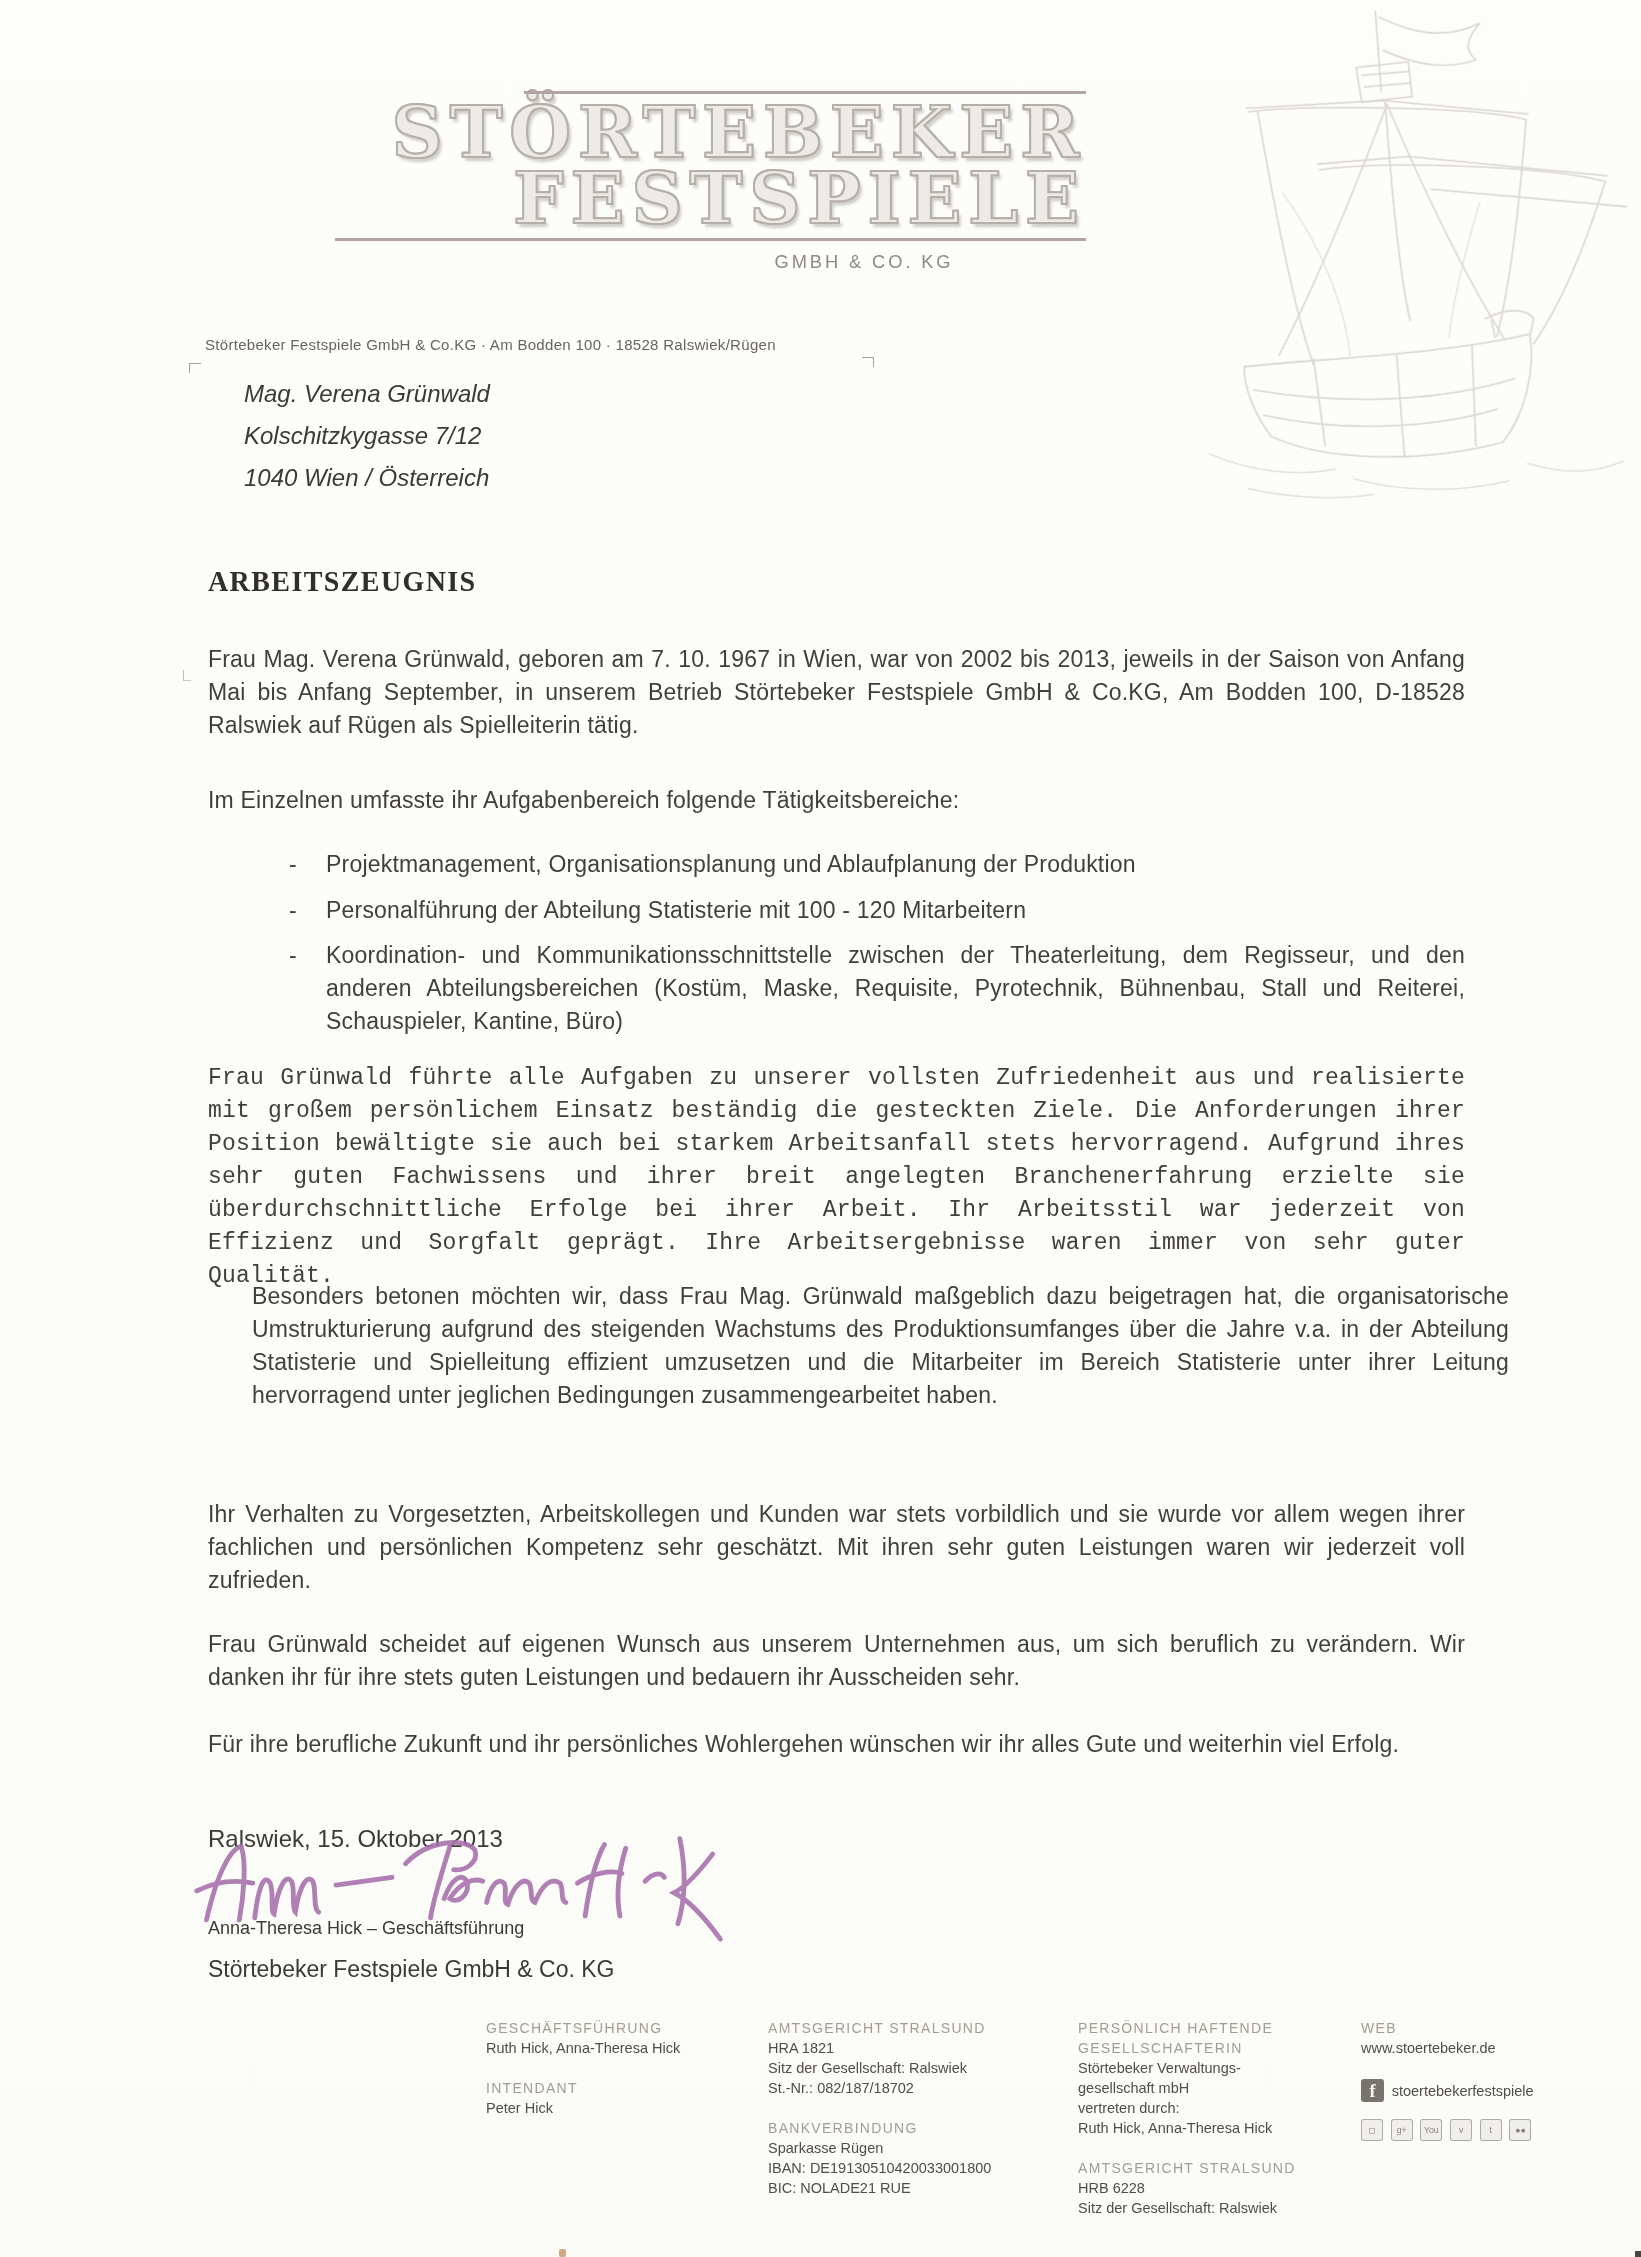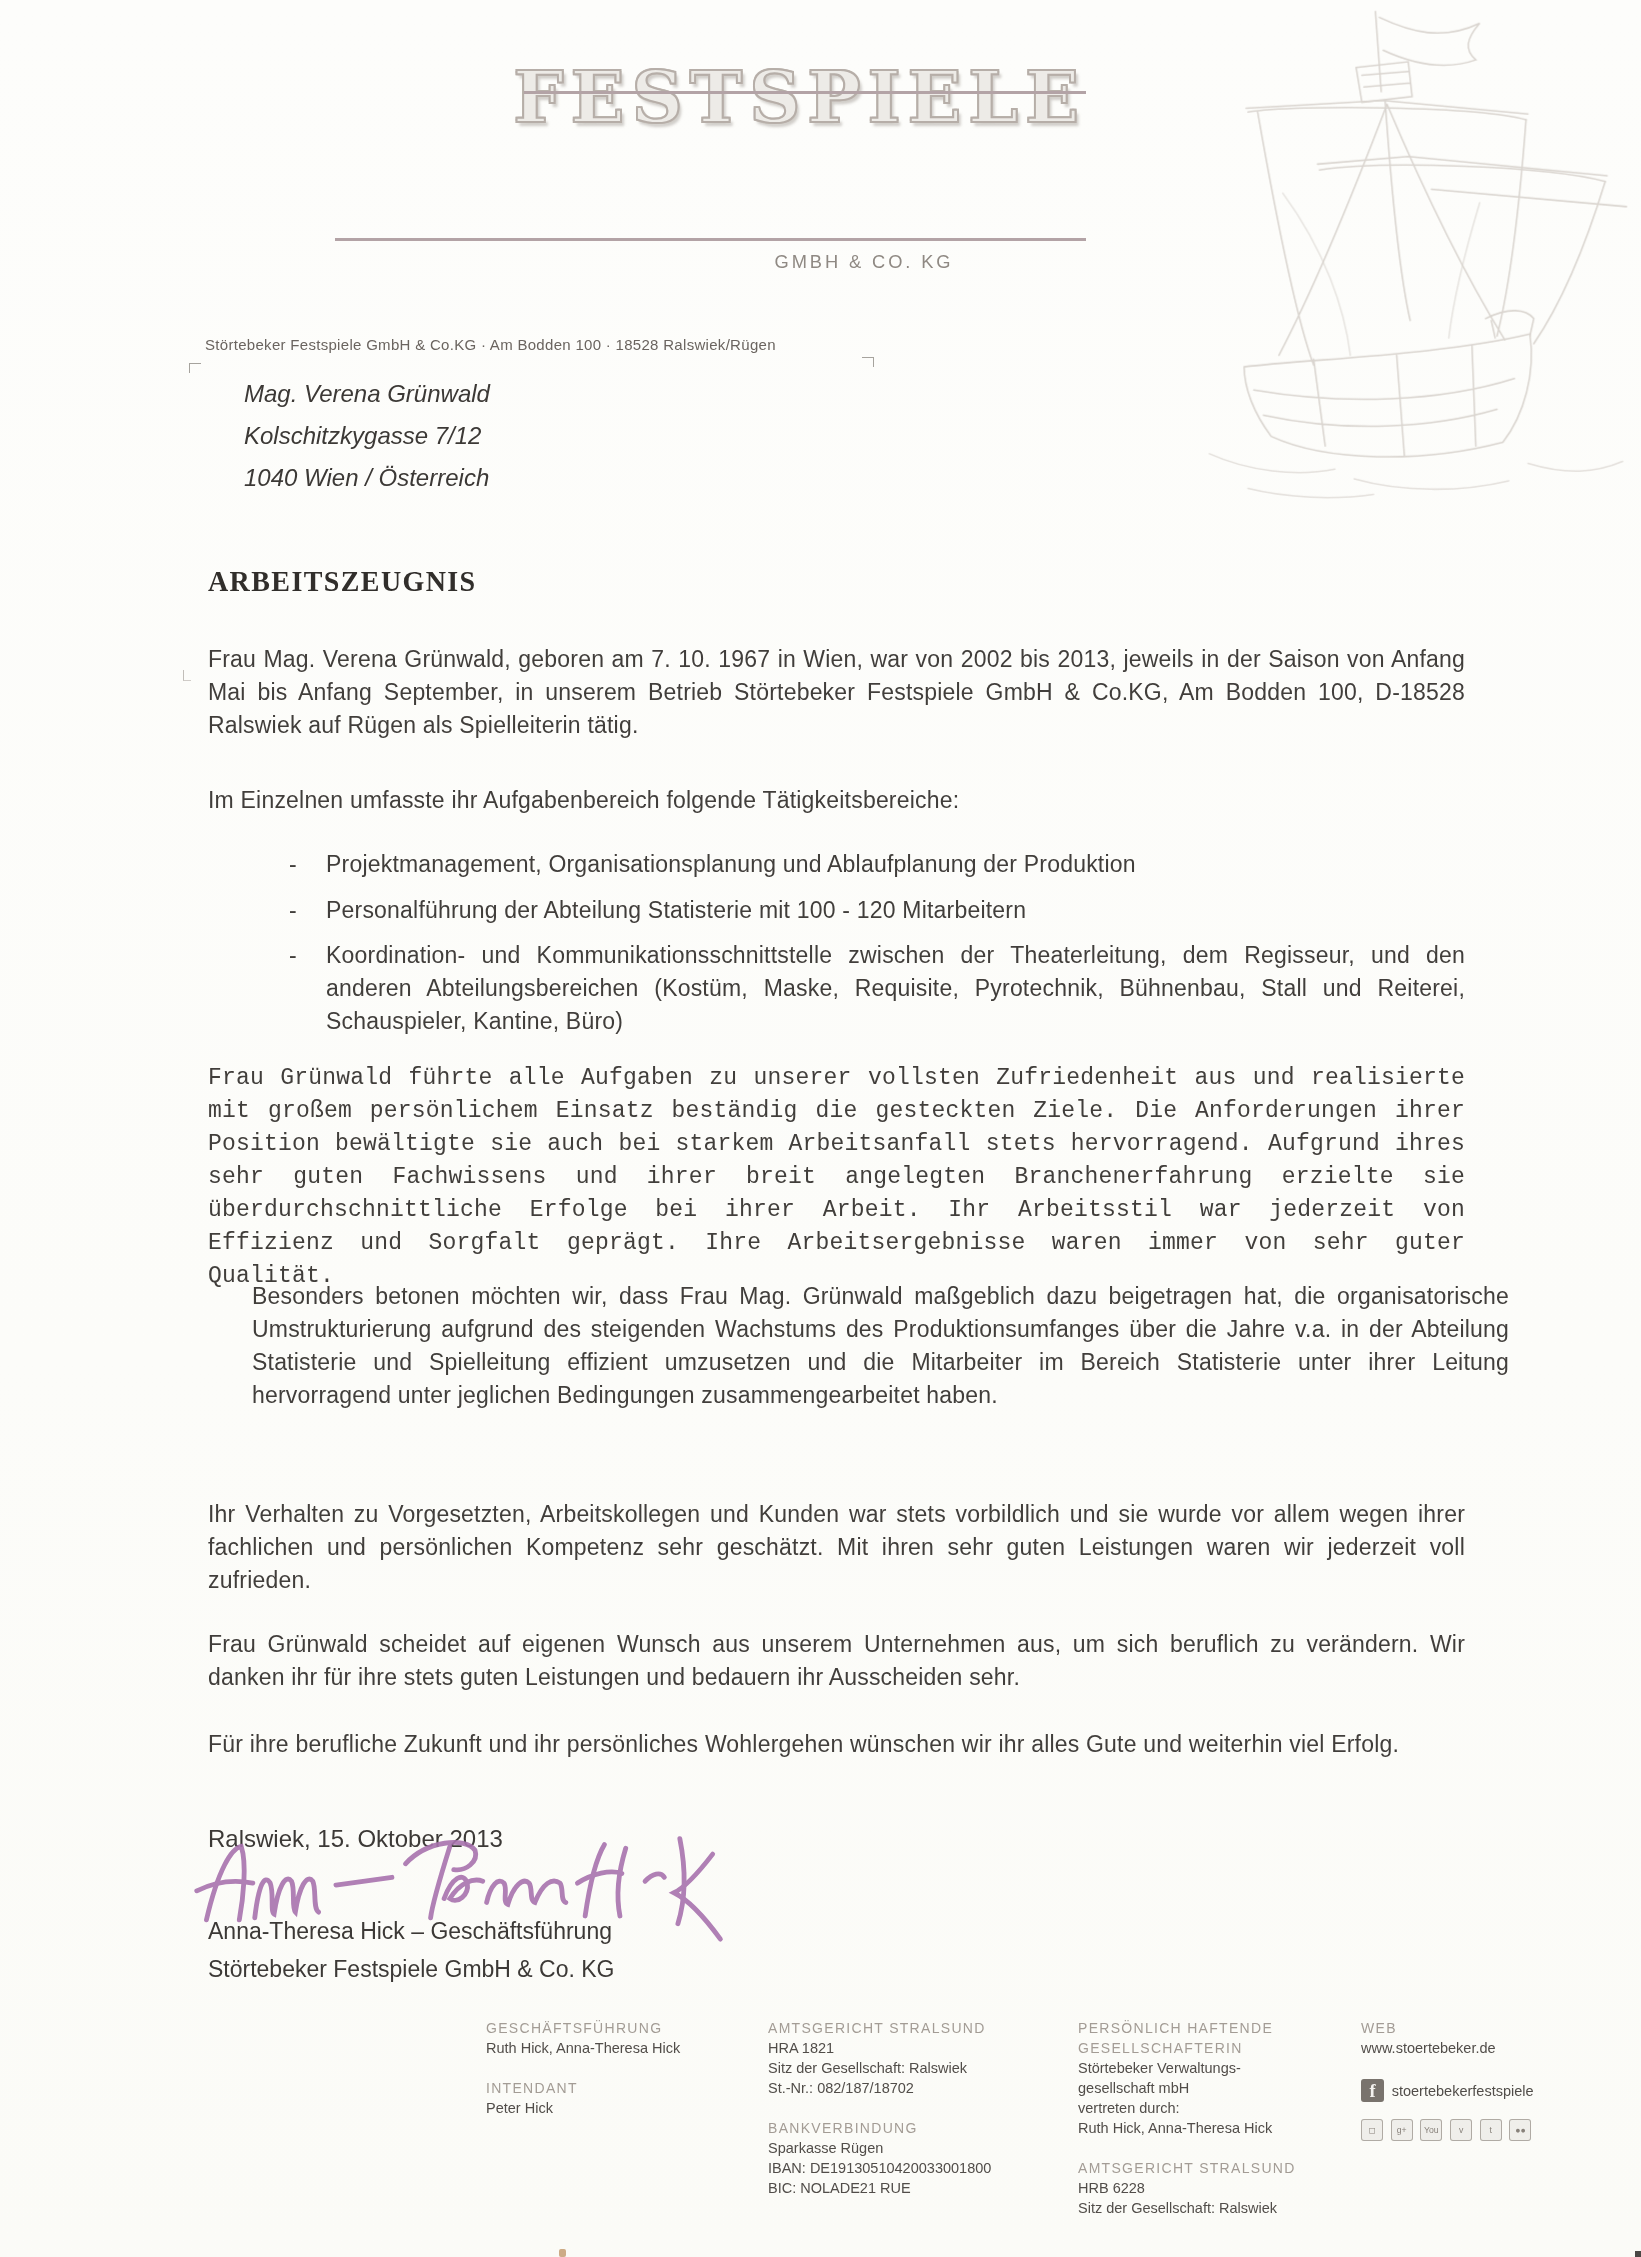--- a/index.html
+++ b/index.html
@@ -55,21 +55,21 @@
     position:relative; padding-left:118px; margin-bottom:12.6px;
     font-size:23px; line-height:33px; text-align:justify; color:#413e3b; letter-spacing:0.2px;
   }
   .task-dash { position:absolute; left:81px; top:0; }
   .p3 { top:1062px;font-family:Liberation Mono, monospace; } .p4 { top:1280px;margin-left:44px; } .p5 { top:1498px; }
   .p6 { top:1628px; } .p7 { top:1728px; }
   .date-line { position:absolute; top:1825px; left:208px; font-size:24px; color:#3c3936; }
 
   
   .signature-svg { position:absolute; top:1827px; left:191px; width:541px; height:118px; }
-  .signatory-1 { position:absolute; top:1918px; left:208px; font-size:23px; color:#3c3936; }
+  .signatory-1 { position:absolute; top:1918px; left:208px; font-size:18px; color:#3c3936; }
   .signatory-2 { position:absolute; top:1956px; left:208px; font-size:23px; color:#3c3936; }
 
   
   .fcol { position:absolute; top:2018px; font-size:14.5px; line-height:20px; color:#514d49; }
   .fcol.c1 { left:201px;  width:280px; }
   .fcol.c2 { left:486px;  width:270px; }
   .fcol.c3 { left:768px;  width:290px; }
   .fcol.c4 { left:1078px; width:275px; }
   .fcol.c5 { left:1361px; width:270px; }
   .fhead { color:#a39c95; letter-spacing:1.3px; font-size:14px; }
@@ -93,20 +93,21 @@
   .speck.a2 { top:2249px; left:559px; width:6.8px;  height:7.7px;  background:#cdab86; border-radius:1.9px; }
   .speck.a3 { top:2251px; left:1635px; width:5.8px; height:5.8px;  background:#4a4845; }
 </style>
 </head>
 <body>
 
 <div class="page">
 
   <div class="logo">
     <div class="logo-rule top"></div>
+    <div class="logo-text logo-line1">STÖRTEBEKER</div>
     <div class="logo-text logo-line2">FESTSPIELE</div>
     <div class="logo-rule bottom"></div>
     <div class="logo-subtitle">GMBH &amp; CO. KG</div>
   </div>
 
   <svg class="ship" viewBox="0 0 468 520">
     <g fill="none" stroke="#bdb4ac" stroke-width="1.6" stroke-linecap="round" opacity=".85">
 
       <path d="M192,12 L198,95 M196,18 C230,34 262,42 300,24 C286,40 284,52 296,62 C262,74 226,64 200,52"></path>
 

